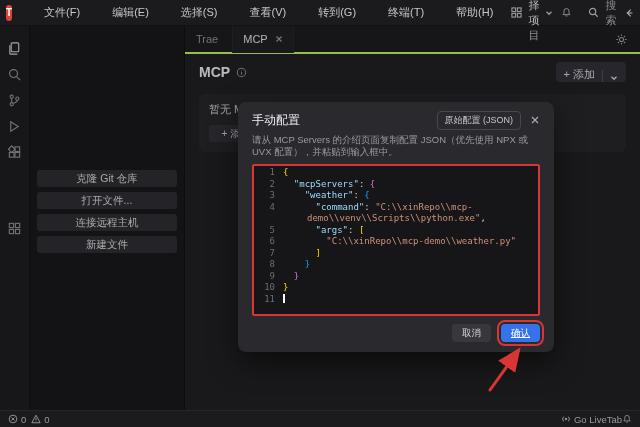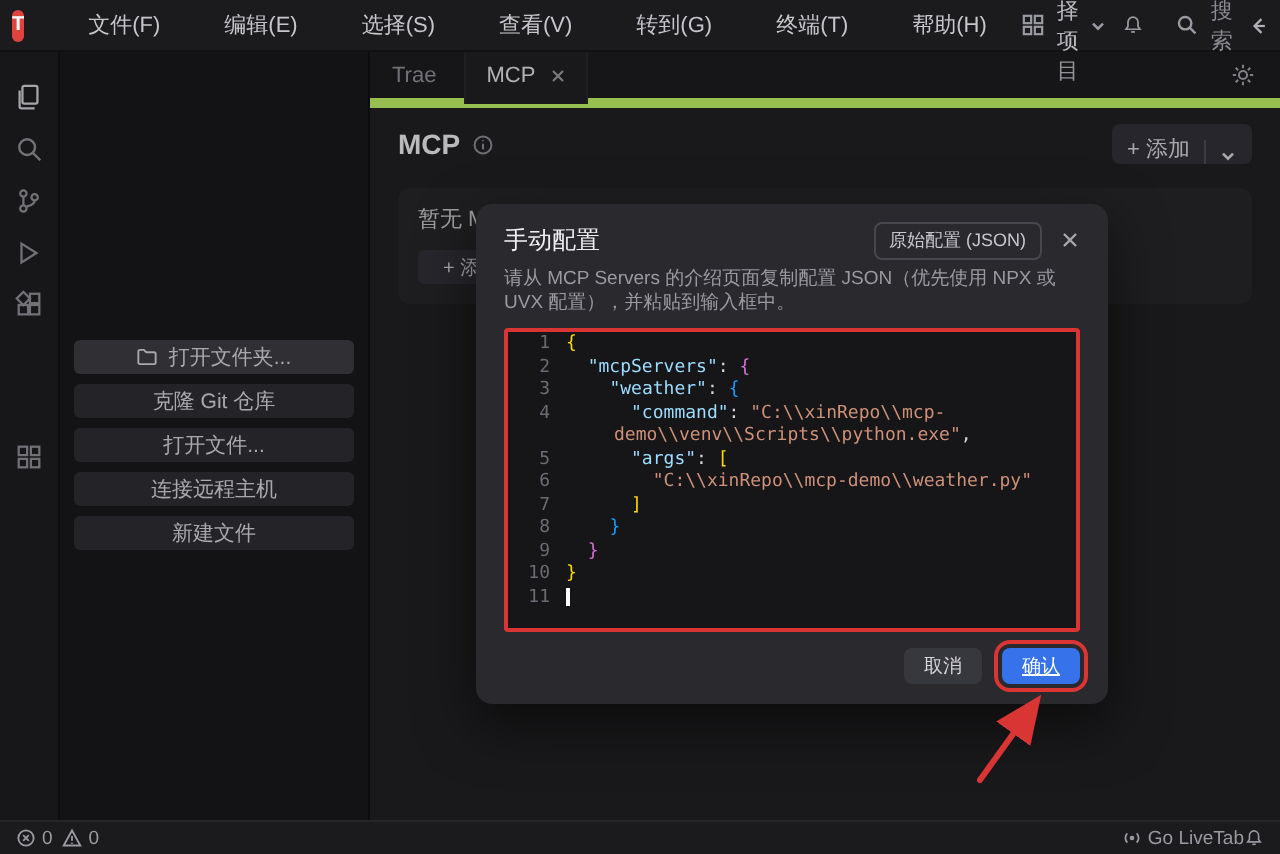--- a/index.html
+++ b/index.html
@@ -34,21 +34,21 @@
   .act-gap{height:50px;}
 
   .leftpanel{width:155px;background:var(--panel);border-right:1px solid #0d0d0f;
     display:flex;flex-direction:column;align-items:center;}
   .lp-spacer{height:144px;}
   .lp-btn{width:140px;height:17px;margin-bottom:5px;background:#2c2c31;border-radius:3px;
     display:flex;align-items:center;justify-content:center;gap:5px;font-size:10.5px;color:#d6d6da;}
   .lp-btn.primary{background:#3a3a41;}
 
   .editor{flex:1;display:flex;flex-direction:column;background:var(--bg);min-width:0;}
-  .tabbar{height:28px;background:var(--tabbar);border-bottom:5px solid #bef264;
+  .tabbar{height:28px;background:var(--tabbar);border-bottom:2px solid #bef264;
     display:flex;align-items:center;}
   .breadcrumb{margin-left:11px;font-size:11px;color:#8f8f96;}
   .tab{margin-left:14px;height:28px;display:flex;align-items:center;gap:7px;padding:0 10px;
     background:var(--bg);border-left:1px solid #26262a;border-right:1px solid #26262a;
     font-size:11px;color:#e0e0e4;}
   .tab-close{color:#9a9aa2;display:flex;}
   .tab-gear{margin-left:auto;margin-right:12px;color:#a0a0a8;display:flex;}
 
   .content{flex:1;position:relative;padding:8px 14px;}
   .page-head{display:flex;align-items:center;}
@@ -234,28 +234,20 @@
         <rect x="2.5" y="2.5" width="4.5" height="4.5"></rect>
           <rect x="9" y="2.5" width="4.5" height="4.5"></rect>
         <rect x="2.5" y="9" width="4.5" height="4.5"></rect>
           <rect x="9" y="9" width="4.5" height="4.5"></rect>
         </svg>
     </span>
   </div>
 
   <div class="leftpanel">
     <div class="lp-spacer"></div>
-    <div class="lp-btn primary">
-      <span>
-        <svg width="11" height="11" viewBox="0 0 14 14" fill="none" stroke="currentColor" stroke-width="1.2">
-          <path d="M1.5 3.5 a1 1 0 0 1 1-1 H5 l1.5 1.5 H11.5 a1 1 0 0 1 1 1 V10.5 a1 1 0 0 1-1 1 H2.5 a1 1 0 0 1-1-1 Z"></path>
-          </svg>
-      </span>
-      <span>打开文件夹...</span>
-    </div>
     <div class="lp-btn">
       <span>克隆 Git 仓库</span>
     </div>
     <div class="lp-btn">
       <span>打开文件...</span>
     </div>
     <div class="lp-btn">
       <span>连接远程主机</span>
     </div>
     <div class="lp-btn">

